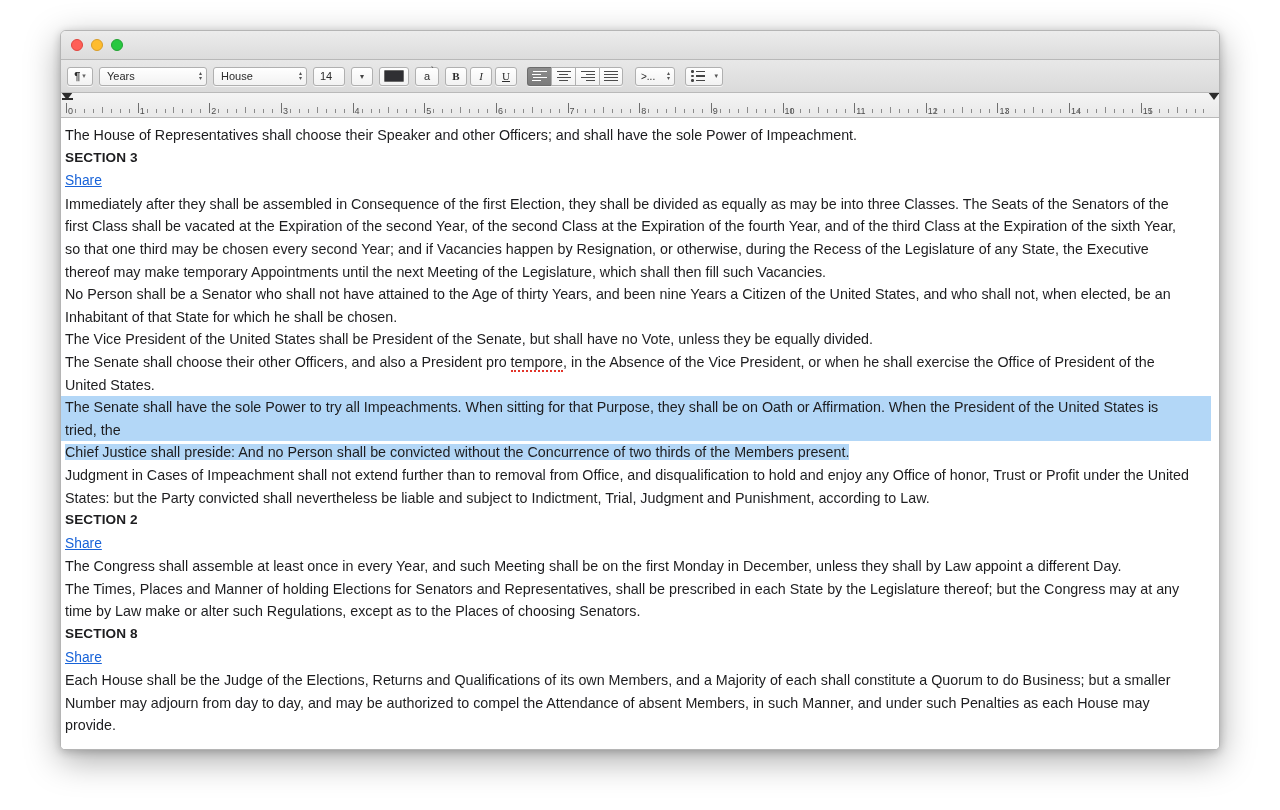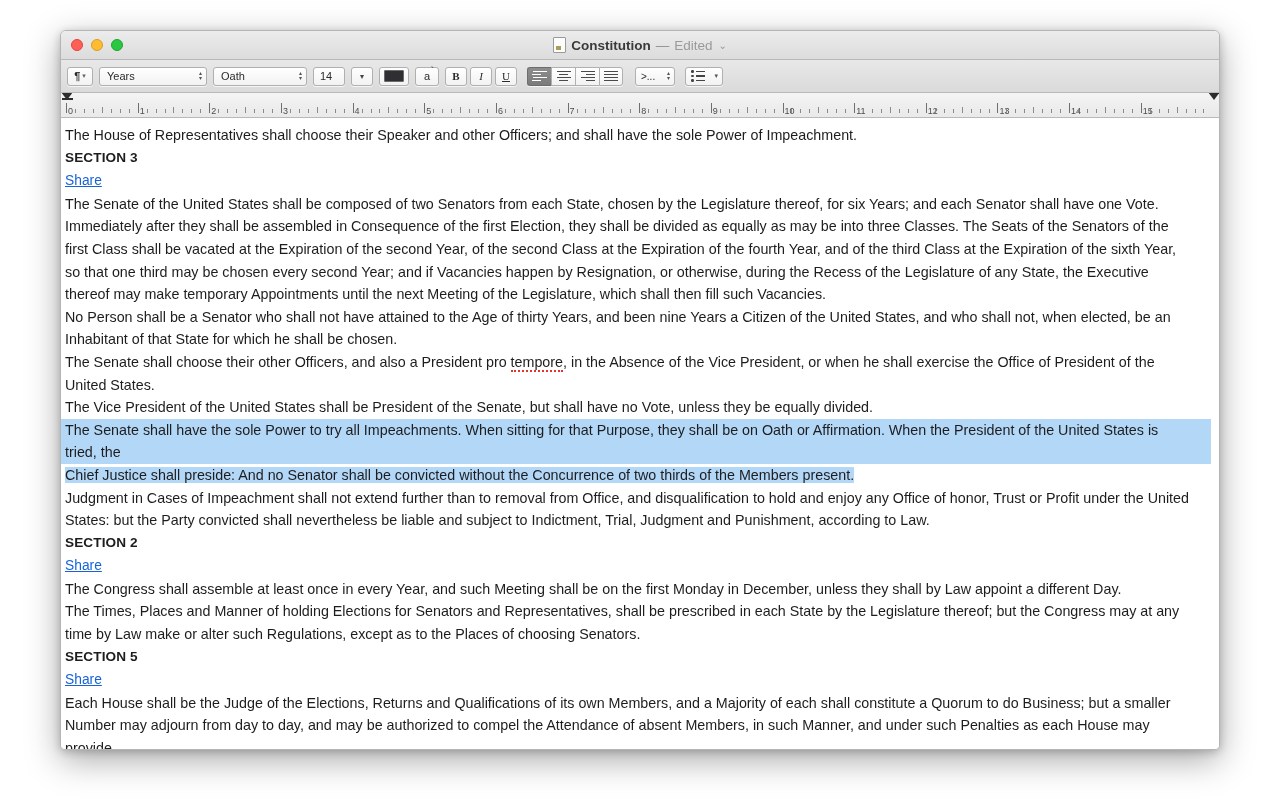--- a/index.html
+++ b/index.html
@@ -327,46 +327,39 @@
 <body>
 
 <div class="window">
 
   <div class="titlebar">
     <div class="traffic">
       <div class="dot red"></div>
       <div class="dot yellow"></div>
       <div class="dot green"></div>
     </div>
-    <div class="title-wrap">
-      <span class="doc-icon"></span>
-      <span>Constitution</span>
-      <span class="title-sep">—</span>
-      <span class="title-edited">Edited</span>
-      <span class="title-chev">⌄</span>
-    </div>
   </div>
 
   <div class="toolbar">
 
     <div class="ctl para-btn">
       <span class="pilcrow">¶</span>
       <span class="mini-chev">▾</span>
     </div>
 
     <div class="ctl combo font-combo">
       <span>Years</span>
       <span class="stepper">
           <span>▴</span>
           <span>▾</span>
         </span>
     </div>
 
     <div class="ctl combo style-combo">
-      <span>Oath</span>
+      <span>House</span>
       <span class="stepper">
           <span>▴</span>
           <span>▾</span>
         </span>
     </div>
 
     <div class="ctl size-combo">
       <span>14</span>
     </div>
     <div class="ctl size-chev">
@@ -592,32 +585,31 @@
         <span class="marker-bar"></span>
       </div>
     <div class="marker right-m"></div>
   </div>
 
   <div class="doc-area">
     <div class="page" id="page">
         <div class="para">The House of Representatives shall choose their Speaker and other Officers; and shall have the sole Power of Impeachment.</div>
         <div class="para sec-head">SECTION 3</div>
         <div class="para"><span class="share-link">Share</span></div>
-        <div class="para">The Senate of the United States shall be composed of two Senators from each State, chosen by the Legislature thereof, for six Years; and each Senator shall have one Vote.</div>
         <div class="para">Immediately after they shall be assembled in Consequence of the first Election, they shall be divided as equally as may be into three Classes. The Seats of the Senators of the first Class shall be vacated at the Expiration of the second Year, of the second Class at the Expiration of the fourth Year, and of the third Class at the Expiration of the sixth Year, so that one third may be chosen every second Year; and if Vacancies happen by Resignation, or otherwise, during the Recess of the Legislature of any State, the Executive thereof may make temporary Appointments until the next Meeting of the Legislature, which shall then fill such Vacancies.</div>
         <div class="para">No Person shall be a Senator who shall not have attained to the Age of thirty Years, and been nine Years a Citizen of the United States, and who shall not, when elected, be an Inhabitant of that State for which he shall be chosen.</div>
+        <div class="para">The Vice President of the United States shall be President of the Senate, but shall have no Vote, unless they be equally divided.</div>
         <div class="para">The Senate shall choose their other Officers, and also a President pro <span class="misspell">tempore</span>, in the Absence of the Vice President, or when he shall exercise the Office of President of the United States.</div>
-        <div class="para">The Vice President of the United States shall be President of the Senate, but shall have no Vote, unless they be equally divided.</div>
         <div class="para selblock">
           <span class="l1">The Senate shall have the sole Power to try all Impeachments. When sitting for that Purpose, they shall be on Oath or Affirmation. When the President of the United States is tried, the</span>
-          <div class="l2"><span>Chief Justice shall preside: And no Senator shall be convicted without the Concurrence of two thirds of the Members present.</span></div>
+          <div class="l2"><span>Chief Justice shall preside: And no Person shall be convicted without the Concurrence of two thirds of the Members present.</span></div>
         </div>
         <div class="para">Judgment in Cases of Impeachment shall not extend further than to removal from Office, and disqualification to hold and enjoy any Office of honor, Trust or Profit under the United States: but the Party convicted shall nevertheless be liable and subject to Indictment, Trial, Judgment and Punishment, according to Law.</div>
         <div class="para sec-head">SECTION 2</div>
         <div class="para"><span class="share-link">Share</span></div>
         <div class="para">The Congress shall assemble at least once in every Year, and such Meeting shall be on the first Monday in December, unless they shall by Law appoint a different Day.</div>
         <div class="para">The Times, Places and Manner of holding Elections for Senators and Representatives, shall be prescribed in each State by the Legislature thereof; but the Congress may at any time by Law make or alter such Regulations, except as to the Places of choosing Senators.</div>
-        <div class="para sec-head">SECTION 5</div>
+        <div class="para sec-head">SECTION 8</div>
         <div class="para"><span class="share-link">Share</span></div>
         <div class="para">Each House shall be the Judge of the Elections, Returns and Qualifications of its own Members, and a Majority of each shall constitute a Quorum to do Business; but a smaller Number may adjourn from day to day, and may be authorized to compel the Attendance of absent Members, in such Manner, and under such Penalties as each House may provide.</div>
       </div>
   </div>
 </div>
 
 </body></html>

